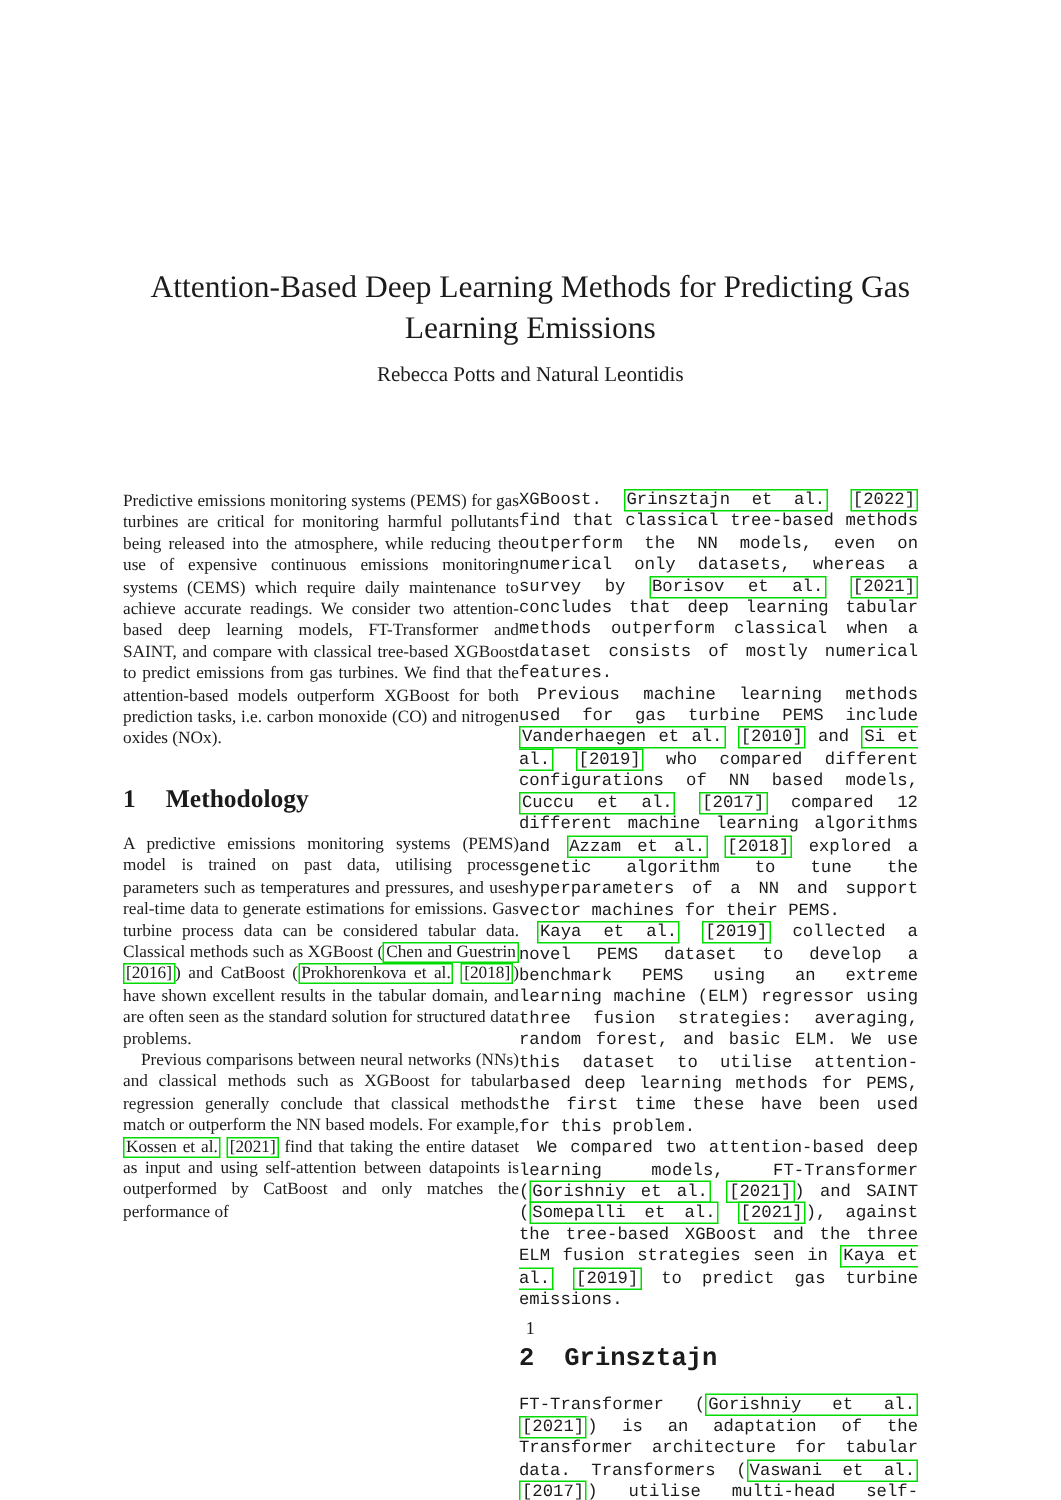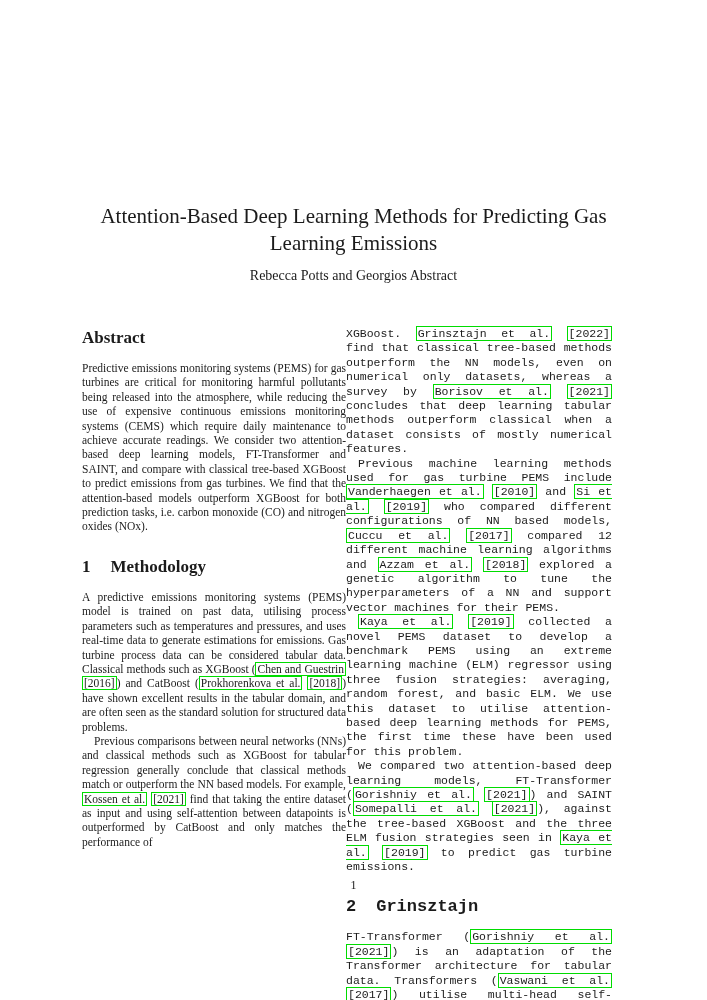--- a/index.html
+++ b/index.html
@@ -2,21 +2,21 @@
 <html style="--text-color: #1b1b1b; --cite-border: #00dc00;"><head>
 <meta charset="utf-8">
 <style>
   html,body { margin:0; padding:0; background:#e8e8e8; }
   .page {
     position:relative; width:707px; height:1000px; background:#ffffff;
     margin:0 auto; overflow:hidden;
     font-family:"Liberation Serif","DejaVu Serif",serif;
     color:var(--text-color,#1b1b1b);
   }
-  .title-block { position:absolute; top:178px; left:0; width:707px; text-align:center;margin-top:25px; }
+  .title-block { position:absolute; top:178px; left:0; width:707px; text-align:center; }
   .paper-title { margin:0; font-weight:normal; font-size:21px; line-height:27px; color:#1b1b1b; }
   .title-line { display:block; }
   .authors { margin-top:10px; font-size:14px; line-height:17px; }
   .affiliation { margin-top:12px; font-size:14.3px; line-height:18px; }
   .affil-line { display:block; }
 
   .column {
     position:absolute; top:327px; width:264px;
     font-size:11.5px; line-height:14.4px; text-align:justify;
   }
@@ -40,27 +40,26 @@
 </head>
 <body>
 
 <div class="page">
 
   <header class="title-block">
     <h1 class="paper-title">
       <span class="title-line">Attention-Based Deep Learning Methods for Predicting Gas</span>
       <span class="title-line">Learning Emissions</span>
     </h1>
-    <div class="authors">Rebecca Potts and Georgios Abstract</div>
+    <div class="authors">Rebecca Potts and Natural Leontidis</div>
     <div class="affiliation">
     </div>
   </header>
 
   <div class="column col-left">
-      <h2 class="sec-heading"><span class="sec-label">Abstract</span></h2>
       <p class="para">Predictive emissions monitoring systems (PEMS) for gas turbines are critical for monitoring harmful pollutants being released into the atmosphere, while reducing the use of expensive continuous emissions monitoring systems (CEMS) which require daily maintenance to achieve accurate readings. We consider two attention-based deep learning models, FT-Transformer and SAINT, and compare with classical tree-based XGBoost to predict emissions from gas turbines. We find that the attention-based models outperform XGBoost for both prediction tasks, i.e. carbon monoxide (CO) and nitrogen oxides (NOx).</p>
       <h2 class="sec-heading"><span class="sec-num">1</span><span class="sec-label">Methodology</span></h2>
       <p class="para">A predictive emissions monitoring systems (PEMS) model is trained on past data, utilising process parameters such as temperatures and pressures, and uses real-time data to generate estimations for emissions. Gas turbine process data can be considered tabular data. Classical methods such as XGBoost (<span class="cite">Chen and Guestrin</span> <span class="cite">[2016]</span>) and CatBoost (<span class="cite">Prokhorenkova et al.</span> <span class="cite">[2018]</span>) have shown excellent results in the tabular domain, and are often seen as the standard solution for structured data problems.</p>
       <p class="para indent">Previous comparisons between neural networks (NNs) and classical methods such as XGBoost for tabular regression generally conclude that classical methods match or outperform the NN based models. For example, <span class="cite">Kossen et al.</span> <span class="cite">[2021]</span> find that taking the entire dataset as input and using self-attention between datapoints is outperformed by CatBoost and only matches the performance of</p>
     </div>
   <div class="column col-right">
       <p class="para">XGBoost. <span class="cite">Grinsztajn et al.</span> <span class="cite">[2022]</span> find that classical tree-based methods outperform the NN models, even on numerical only datasets, whereas a survey by <span class="cite">Borisov et al.</span> <span class="cite">[2021]</span> concludes that deep learning tabular methods outperform classical when a dataset consists of mostly numerical features.</p>
       <p class="para indent">Previous machine learning methods used for gas turbine PEMS include <span class="cite">Vanderhaegen et al.</span> <span class="cite">[2010]</span> and <span class="cite">Si et al.</span> <span class="cite">[2019]</span> who compared different configurations of NN based models, <span class="cite">Cuccu et al.</span> <span class="cite">[2017]</span> compared 12 different machine learning algorithms and <span class="cite">Azzam et al.</span> <span class="cite">[2018]</span> explored a genetic algorithm to tune the hyperparameters of a NN and support vector machines for their PEMS.</p>
       <p class="para indent"><span class="cite">Kaya et al.</span> <span class="cite">[2019]</span> collected a novel PEMS dataset to develop a benchmark PEMS using an extreme learning machine (ELM) regressor using three fusion strategies: averaging, random forest, and basic ELM. We use this dataset to utilise attention-based deep learning methods for PEMS, the first time these have been used for this problem.</p>
       <p class="para indent">We compared two attention-based deep learning models, FT-Transformer (<span class="cite">Gorishniy et al.</span> <span class="cite">[2021]</span>) and SAINT (<span class="cite">Somepalli et al.</span> <span class="cite">[2021]</span>), against the tree-based XGBoost and the three ELM fusion strategies seen in <span class="cite">Kaya et al.</span> <span class="cite">[2019]</span> to predict gas turbine emissions.</p>

